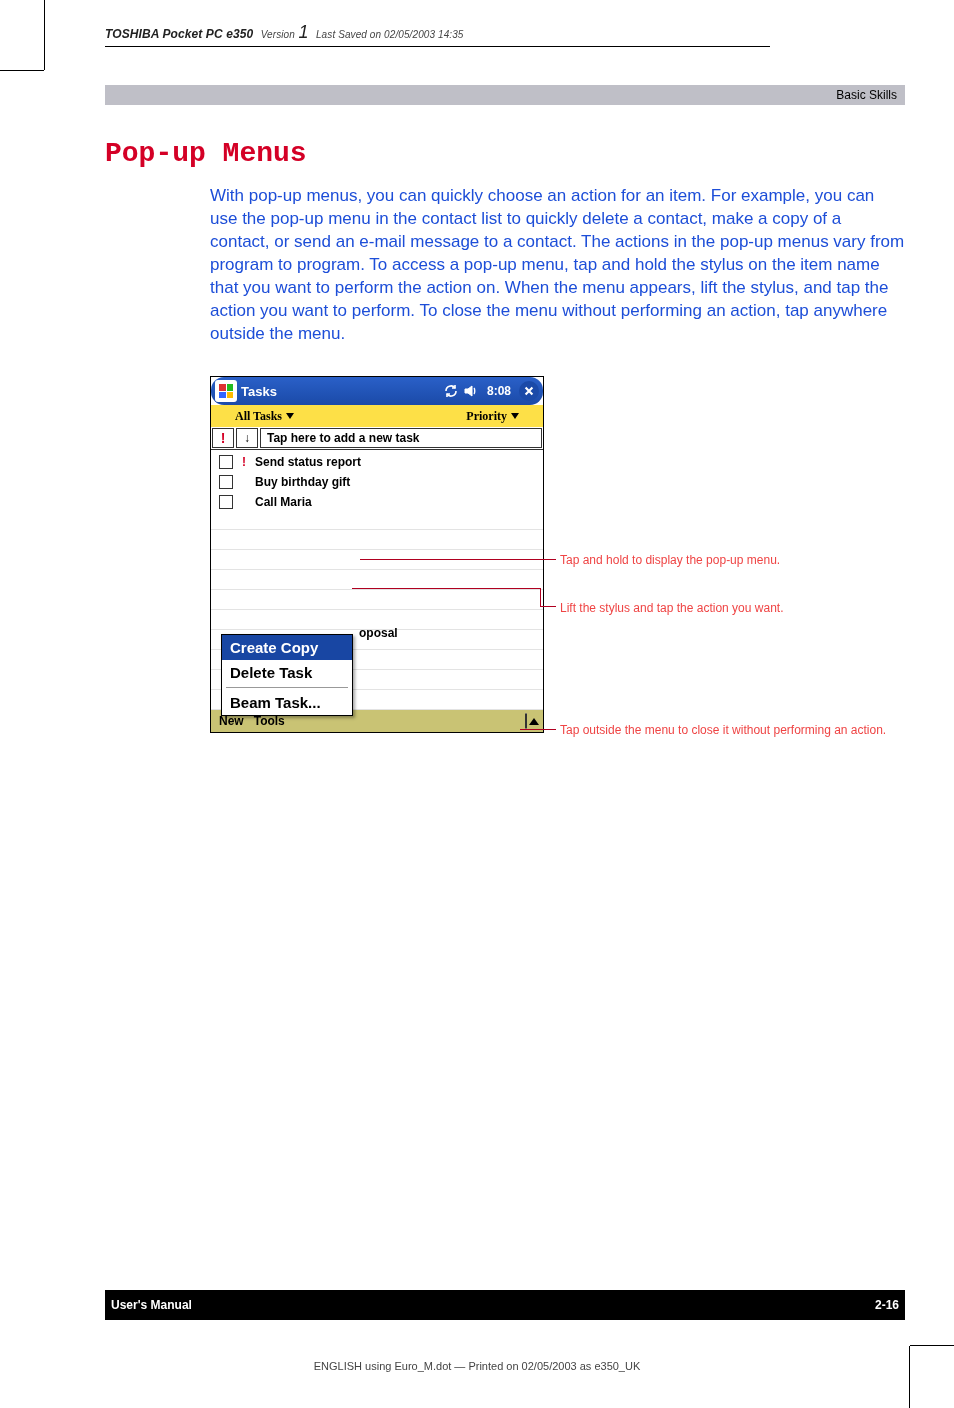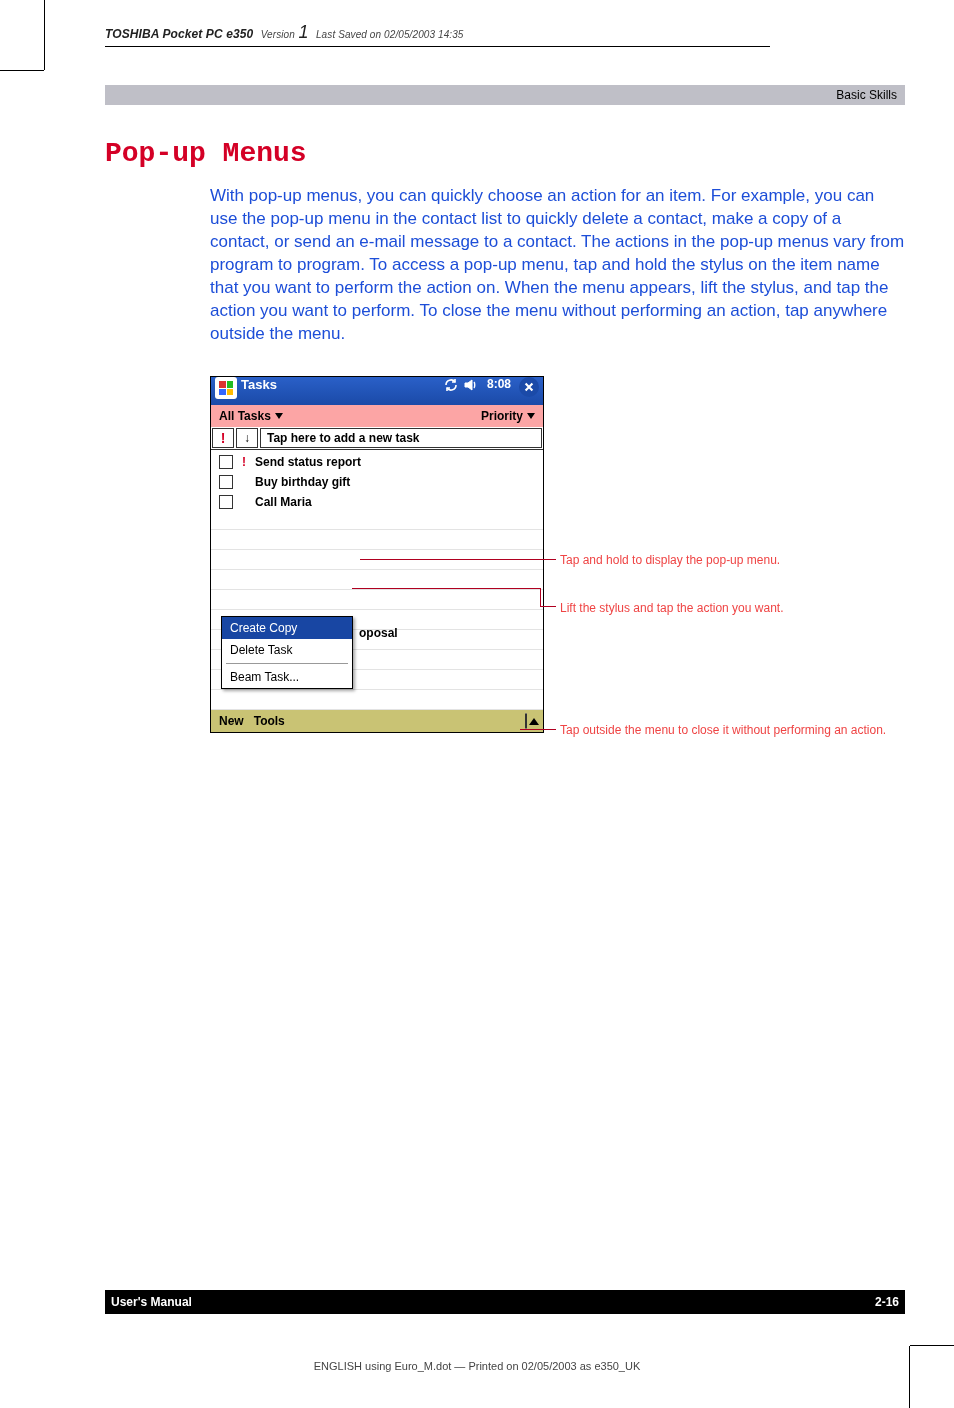--- a/index.html
+++ b/index.html
@@ -47,22 +47,22 @@
   
   .shot-wrap {
     position: absolute; top: 376px; left: 210px; width: 335px;
   }
   .device {
     width: 332px; border: 1px solid #000; background: #fff;
     font-family: Tahoma, Verdana, Arial, sans-serif;
   }
   .titlebar {
     height: 28px; background: linear-gradient(#2a60c8, #1b4aa8);
-    display: flex; align-items: flex-start; color: #fff; font-size: 13px; font-weight: 700;
-    padding: 0 4px; gap: 4px;
+    display: flex; align-items: center; color: #fff; font-size: 13px; font-weight: 700;
+    padding: 0 4px; gap: 4px; border-radius: 13px;
   }
   .start-flag {
     width: 22px; height: 22px; background: #fff; border-radius: 3px;
     display: inline-flex; align-items: center; justify-content: center;
   }
   .flag-grid { width: 14px; height: 14px; display: grid; grid-template-columns: 1fr 1fr; grid-template-rows: 1fr 1fr; gap: 1px; }
   .flag-grid span:nth-child(1){background:#d33;}
   .flag-grid span:nth-child(2){background:#2b2;}
   .flag-grid span:nth-child(3){background:#36f;}
   .flag-grid span:nth-child(4){background:#fb0;}
@@ -71,23 +71,24 @@
   .tb-icon { width: 16px; height: 16px; display:inline-block; }
   .tb-sync svg, .tb-speaker svg { stroke:#fff; fill:#fff; }
   .tb-time { font-weight: 700; font-size: 12px; margin: 0 4px; }
   .tb-close {
     width: 20px; height: 20px; border-radius: 50%; background: #1b4aa8;
     display: inline-flex; align-items: center; justify-content: center;
   }
   .tb-close svg { stroke:#fff; stroke-width:2.5; }
 
   .filterbar {
-    background: #fca5a5; height: 22px; display: flex; align-items: center;
-    color: #000; font-size: 12px; font-weight: 700; padding: 0 8px;
+    background: #fde047; height: 22px; display: flex; align-items: center;
+    color: #000; font-size: 12px; font-weight: 700; padding: 0 24px;
     justify-content: space-between;
+    font-family: Liberation Serif, serif;
   }
   .dd { display: inline-flex; align-items: center; gap: 4px; }
   .caret-down { width:0;height:0;border-left:4px solid transparent;border-right:4px solid transparent;border-top:6px solid #000; display:inline-block; }
 
   .addrow {
     display: flex; align-items: stretch; border-bottom: 1px solid #333; height: 22px;
     font-size: 12px; font-weight: 700;
   }
   .addrow .cell-icon {
     width: 20px; border: 1px solid #333; display:flex;align-items:center;justify-content:center; margin:1px;
@@ -97,23 +98,23 @@
   }
   .bang { color:#d40026; font-weight:900; font-size:14px; }
   .darr { font-weight:900; }
 
   .tasklist { background:#fff; padding-top:2px; }
   .task-row { height: 20px; display:flex; align-items:center; gap:6px; padding-left:8px; font-size:12px; font-weight:700; }
   .task-row .chk { width:12px;height:12px;border:1.5px solid #333; background:#fff; }
   .task-row .pri { width:10px; color:#d40026; font-weight:900; text-align:center; }
 
   .popup {
-    position: absolute; top: 166px; left: 10px;
+    position: absolute; top: 184px; left: 10px;
     border: 1px solid #000; box-shadow: 2px 2px 3px rgba(0,0,0,.35);
-    background:#fff; width: 130px; font-size:12px; font-weight:400;
+    background:#fff; width: 130px; font-size:15px; font-weight:700;
   }
   .popup .item { padding: 4px 8px; }
   .popup .item.sel { background:#1846a3; color:#fff; }
   .popup hr { margin: 2px 4px; border:none; border-top:1px solid #999; }
 
   .cut-label {
     position:absolute; top: 176px; left: 148px; font-size:12px; font-weight:700; color:#000;
   }
 
   .listarea {
@@ -141,21 +142,21 @@
 
   .callout2 { top: 601px; left: 560px; width: 360px;}
   .c-line2a { top: 588px; left: 352px; width: 188px; }
   .c-line2b { top: 606px; left: 540px; width: 16px; }
   .c-line2v { position:absolute; top:588px; left:540px; width:1px; height:19px; background:#b00020; }
 
   .callout3 { top: 723px; left: 560px; width: 360px; line-height:1.3; }
   .c-line3 { top: 729px; left: 520px; width: 36px; }
 
   .footer-bar {
-    position: absolute; left: 105px; top: 1290px; width: 800px; height: 24px;
+    position: absolute; left: 105px; top: 1290px; width: 800px; height: 30px;
     background:#000; color:#fff; font-size:12px; display:flex; justify-content:space-between;
     align-items:center; padding:0 6px; box-sizing:border-box; font-weight:700;
   }
 
   .print-note {
     position:absolute; left:0; width:954px; top:1360px; text-align:center;
     font-size:11px; color:#444;
   }
 </style>
 </head>

